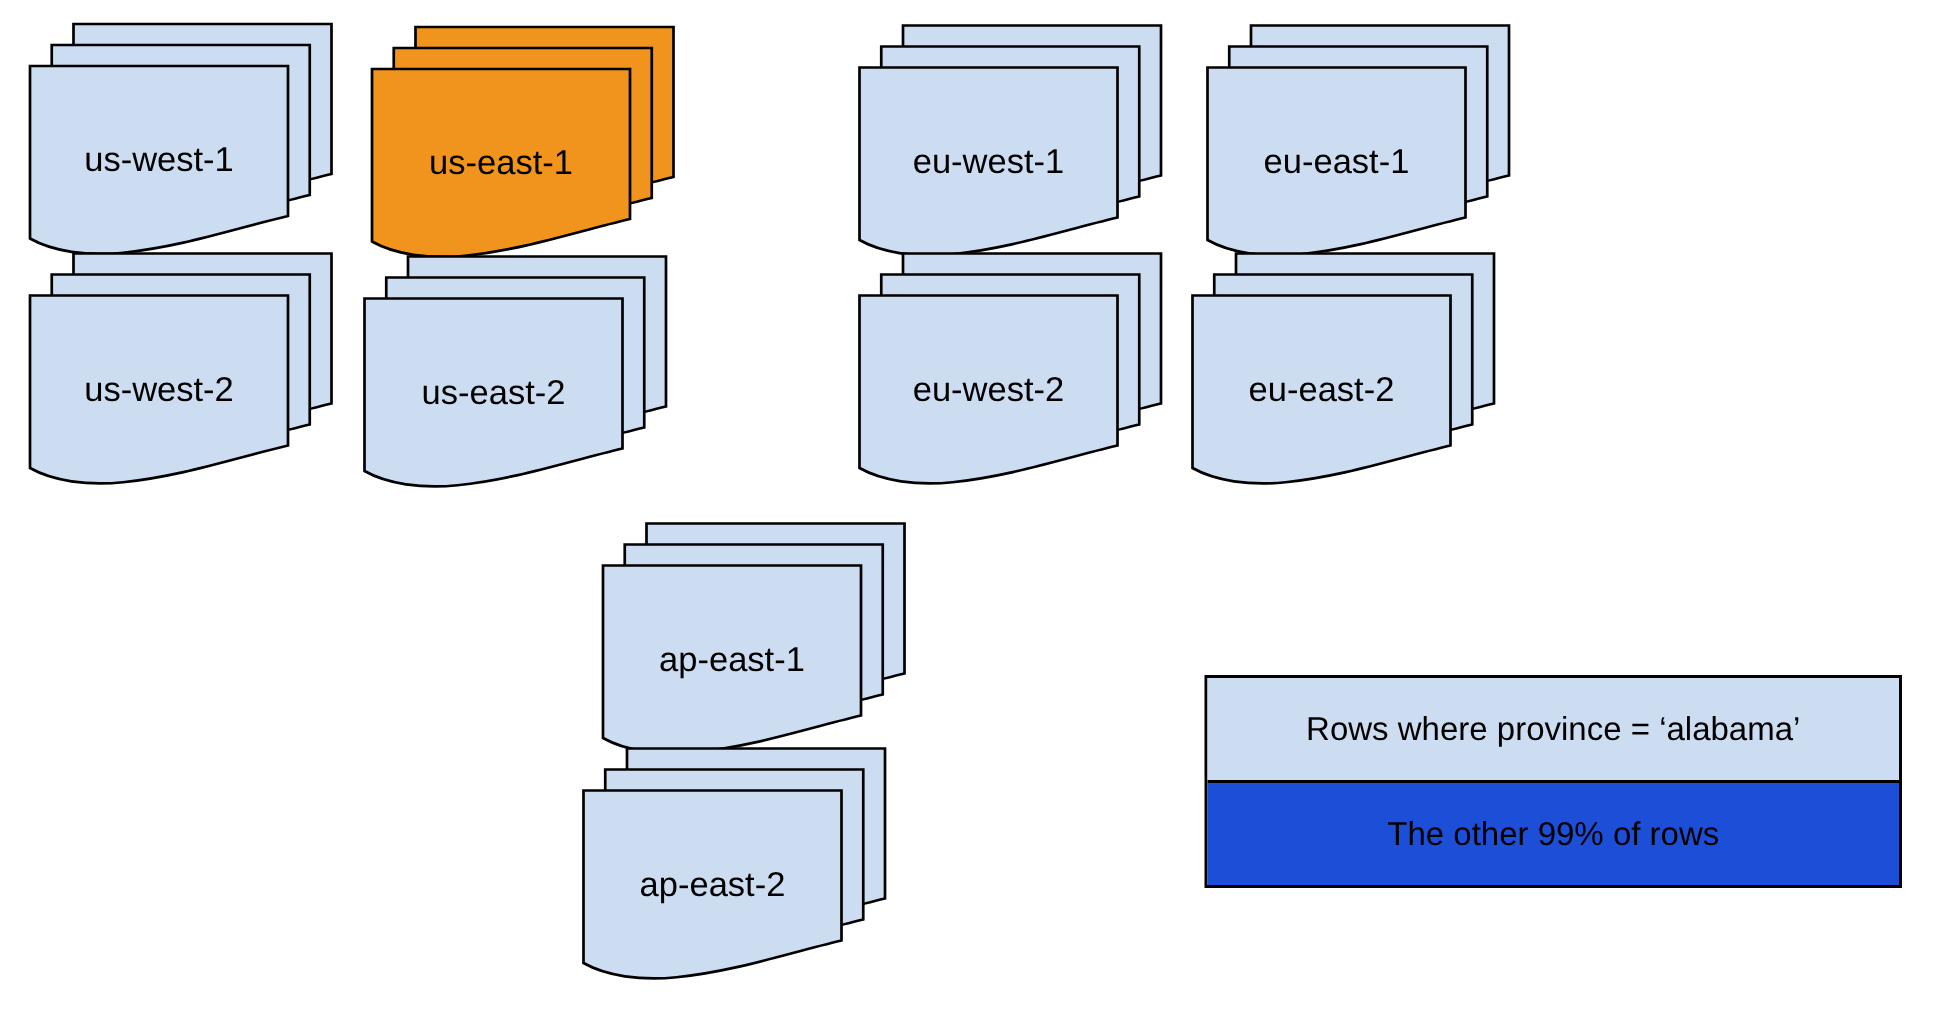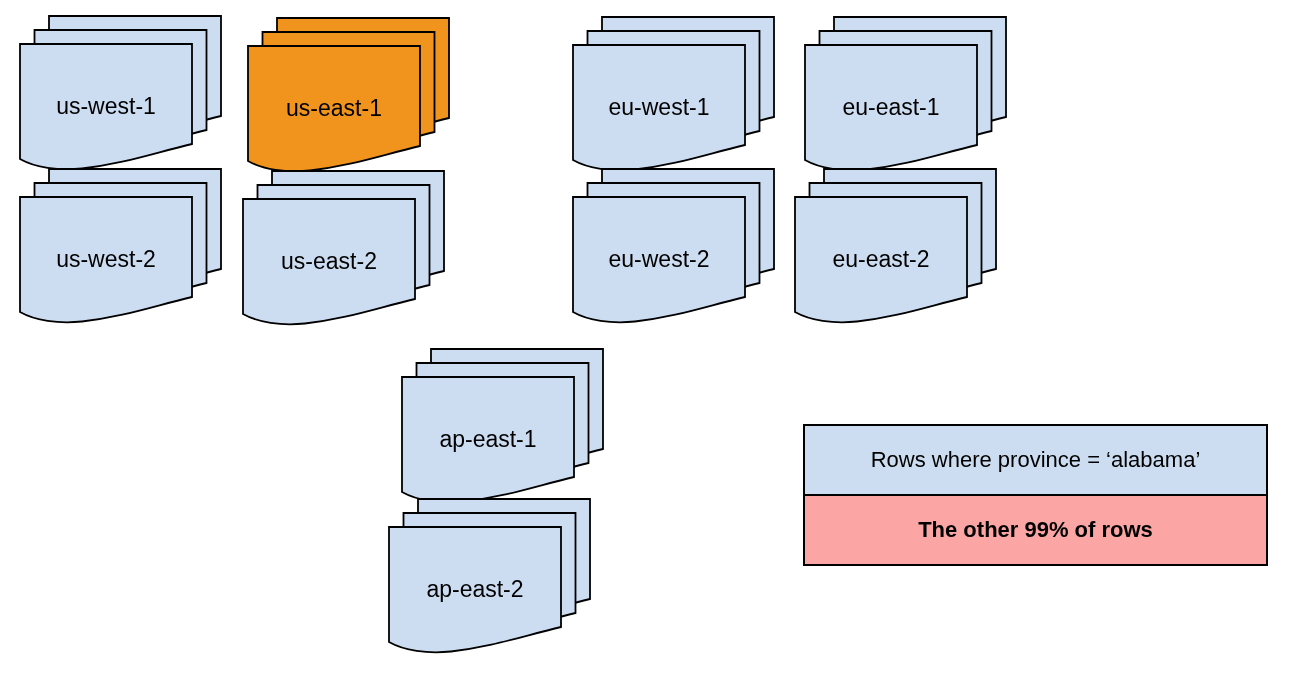--- a/index.html
+++ b/index.html
@@ -25,21 +25,21 @@
     fill: #cdddf1;
   }
   svg.stack text.stack-label {
     font-family: "Liberation Sans", sans-serif;
     font-size: 23px;
     fill: #000000;
   }
   .legend {
     position: absolute;
     left: 803px;
-    top: 424px;
+    top: 450px;
     width: 461px;
     border: 2px solid #000000;
   }
   .legend-row {
     height: 68px;
     display: flex;
     align-items: center;
     justify-content: center;
     font-size: 22px;
     color: #000000;
@@ -53,21 +53,21 @@
   }
 </style>
 </head>
 <body>
 
 <div class="canvas">
   <div class="legend">
     <div class="legend-row legend-blue" style="background: rgb(205, 221, 241);">
       <span>Rows where province = ‘alabama’</span>
     </div>
-    <div class="legend-row legend-orange" style="background: #fca5a5; font-weight: bold;">
+    <div class="legend-row legend-orange" style="background: #1d4ed8;">
       <span>The other 99% of rows</span>
     </div>
   </div>
 <svg class="stack" width="204" height="158" viewBox="0 0 204 158" style="left: 19px; top: 15px;">
     <path class="sheet" d="M 0 0 L 172 0 L 172 100 C 134 109 103 120 62 124.5 C 38 127 15 123.5 0 115 Z" transform="translate(30,1)" style="fill: rgb(205, 221, 241);"></path>
     <path class="sheet" d="M 0 0 L 172 0 L 172 100 C 134 109 103 120 62 124.5 C 38 127 15 123.5 0 115 Z" transform="translate(15.5,15)" style="fill: rgb(205, 221, 241);"></path>
     <path class="sheet" d="M 0 0 L 172 0 L 172 100 C 134 109 103 120 62 124.5 C 38 127 15 123.5 0 115 Z" transform="translate(1,29)" style="fill: rgb(205, 221, 241);"></path>
     <text class="stack-label" x="87" y="99" text-anchor="middle">us-west-1</text>
   </svg>
     <svg class="stack" width="204" height="158" viewBox="0 0 204 158" style="left: 247px; top: 17px;">

